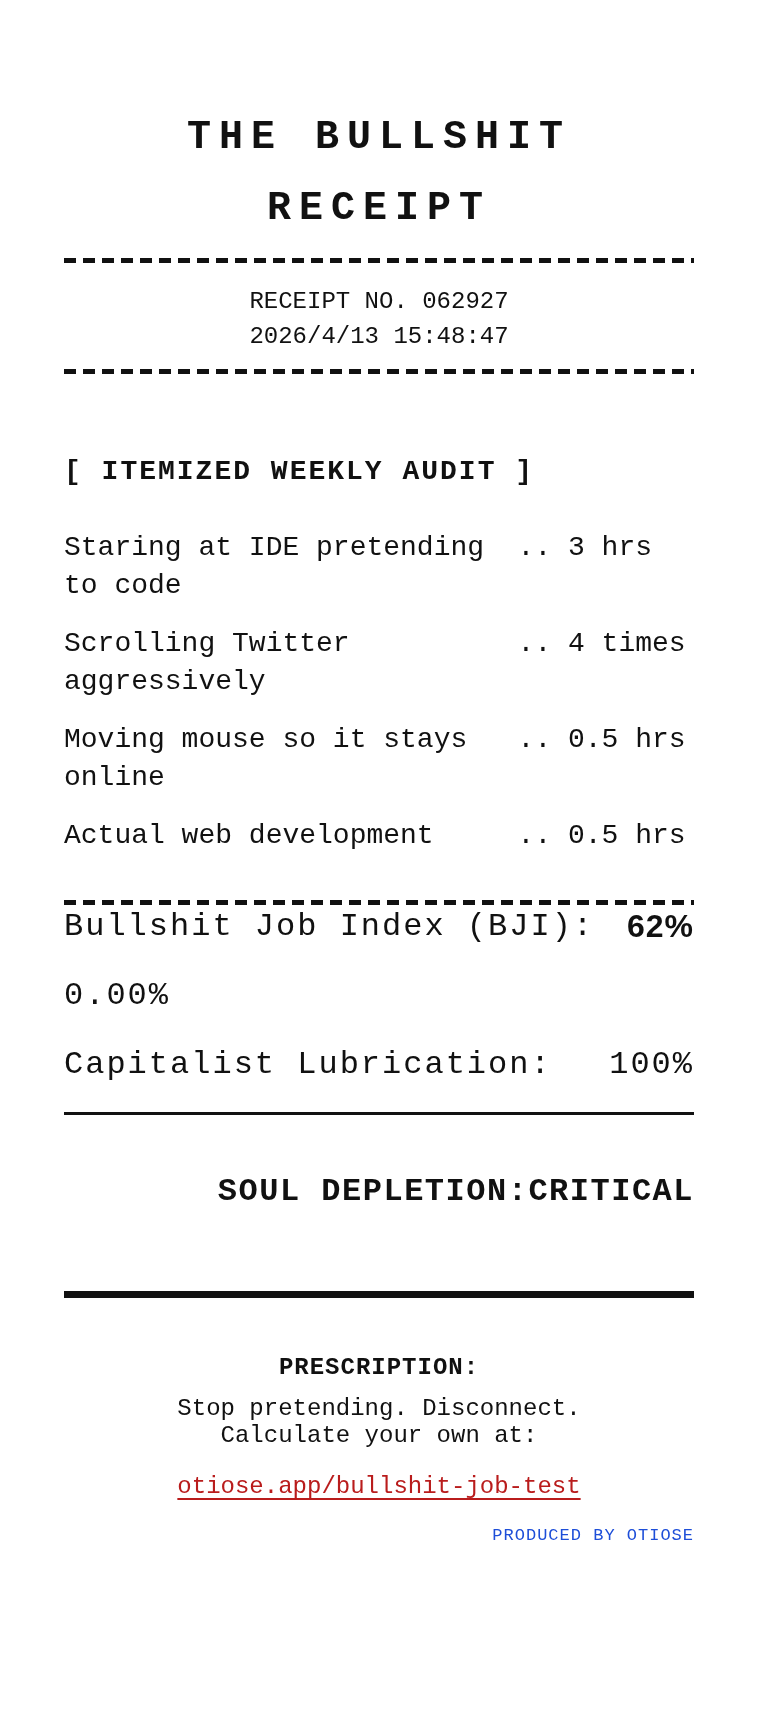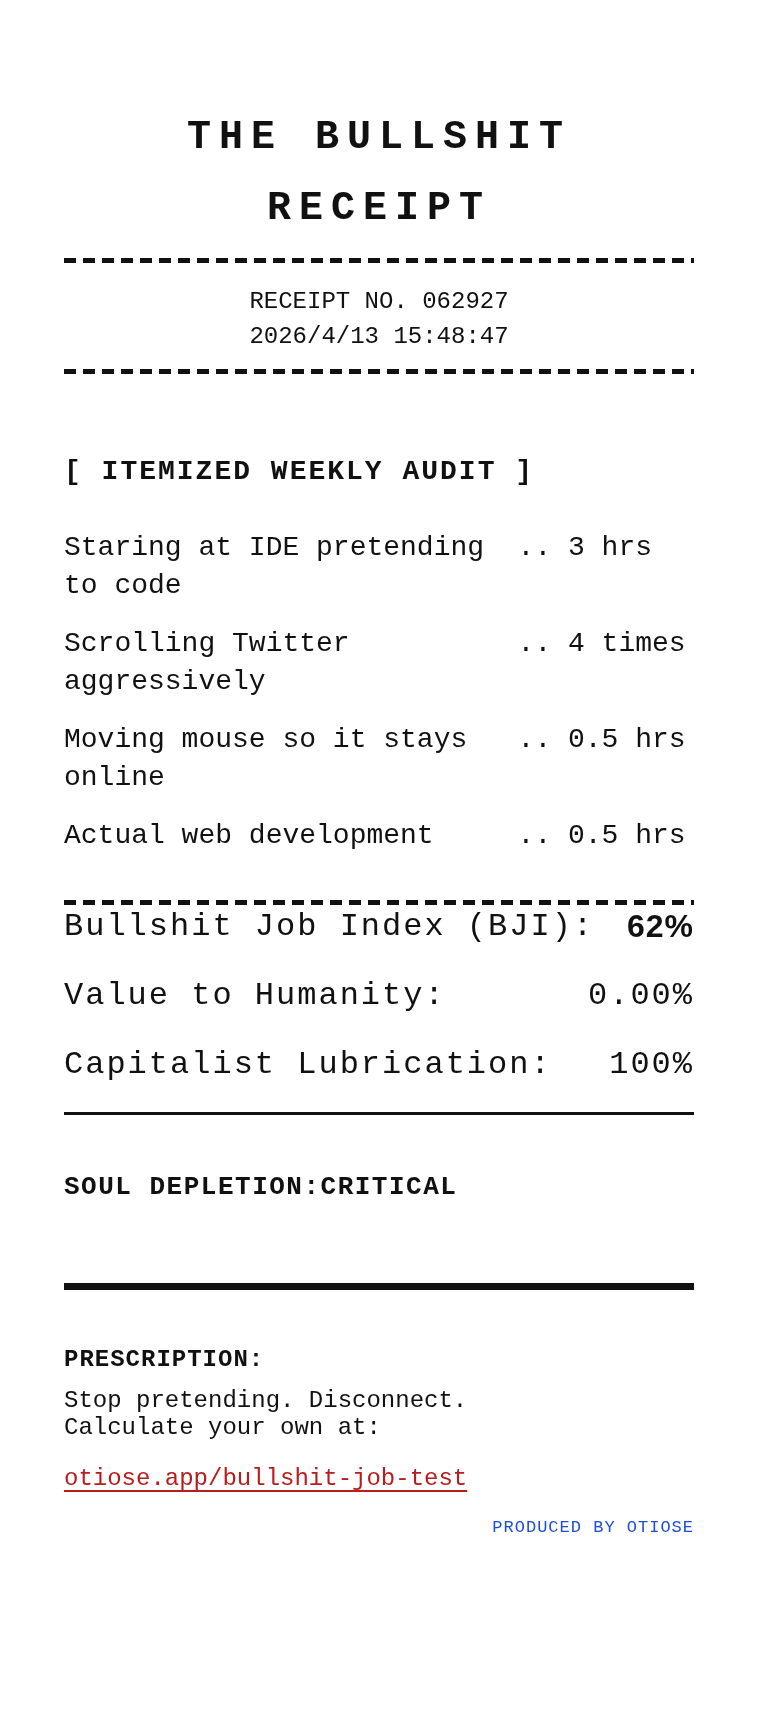--- a/index.html
+++ b/index.html
@@ -71,33 +71,33 @@
     font-weight: 700;
     letter-spacing: 1px;
   }
   .thin-rule {
     border: 0;
     border-top: 3px solid #111;
     margin: 22px 0 0 0;
   }
   .soul-row {
     display: flex;
-    justify-content: flex-start;
-    font-size: 26px;
+    justify-content: flex-end;
+    font-size: 32px;
     font-weight: 700;
     letter-spacing: 1.5px;
     line-height: 1.3;
     margin-top: 56px;
   }
   .thick-rule {
     border: 0;
     border-top: 7px solid #111;
     margin: 78px 0 0 0;
   }
-  .footer { text-align: left; font-size: 24px; }
+  .footer { text-align: center; font-size: 24px; }
   .prescription-label {
     font-weight: 700;
     letter-spacing: 1px;
     margin-top: 56px;
   }
   .prescription-text { margin-top: 14px; }
   .cta-label { }
   .cta-link {
     display: inline-block;
     margin-top: 24px;
@@ -154,21 +154,20 @@
 
   <div class="dashed after-items"></div>
 
 
   <div class="impact-row">
     <div>Bullshit Job Index (BJI):</div>
     <div class="impact-value strong">62%</div>
   </div>
 
   <div class="impact-row">
-    <div>Value to Humanity:</div>
     <div class="impact-value">0.00%</div>
   </div>
 
   <div class="impact-row">
     <div>Capitalist Lubrication:</div>
     <div class="impact-value">100%</div>
   </div>
 
   <hr class="thin-rule">
 

